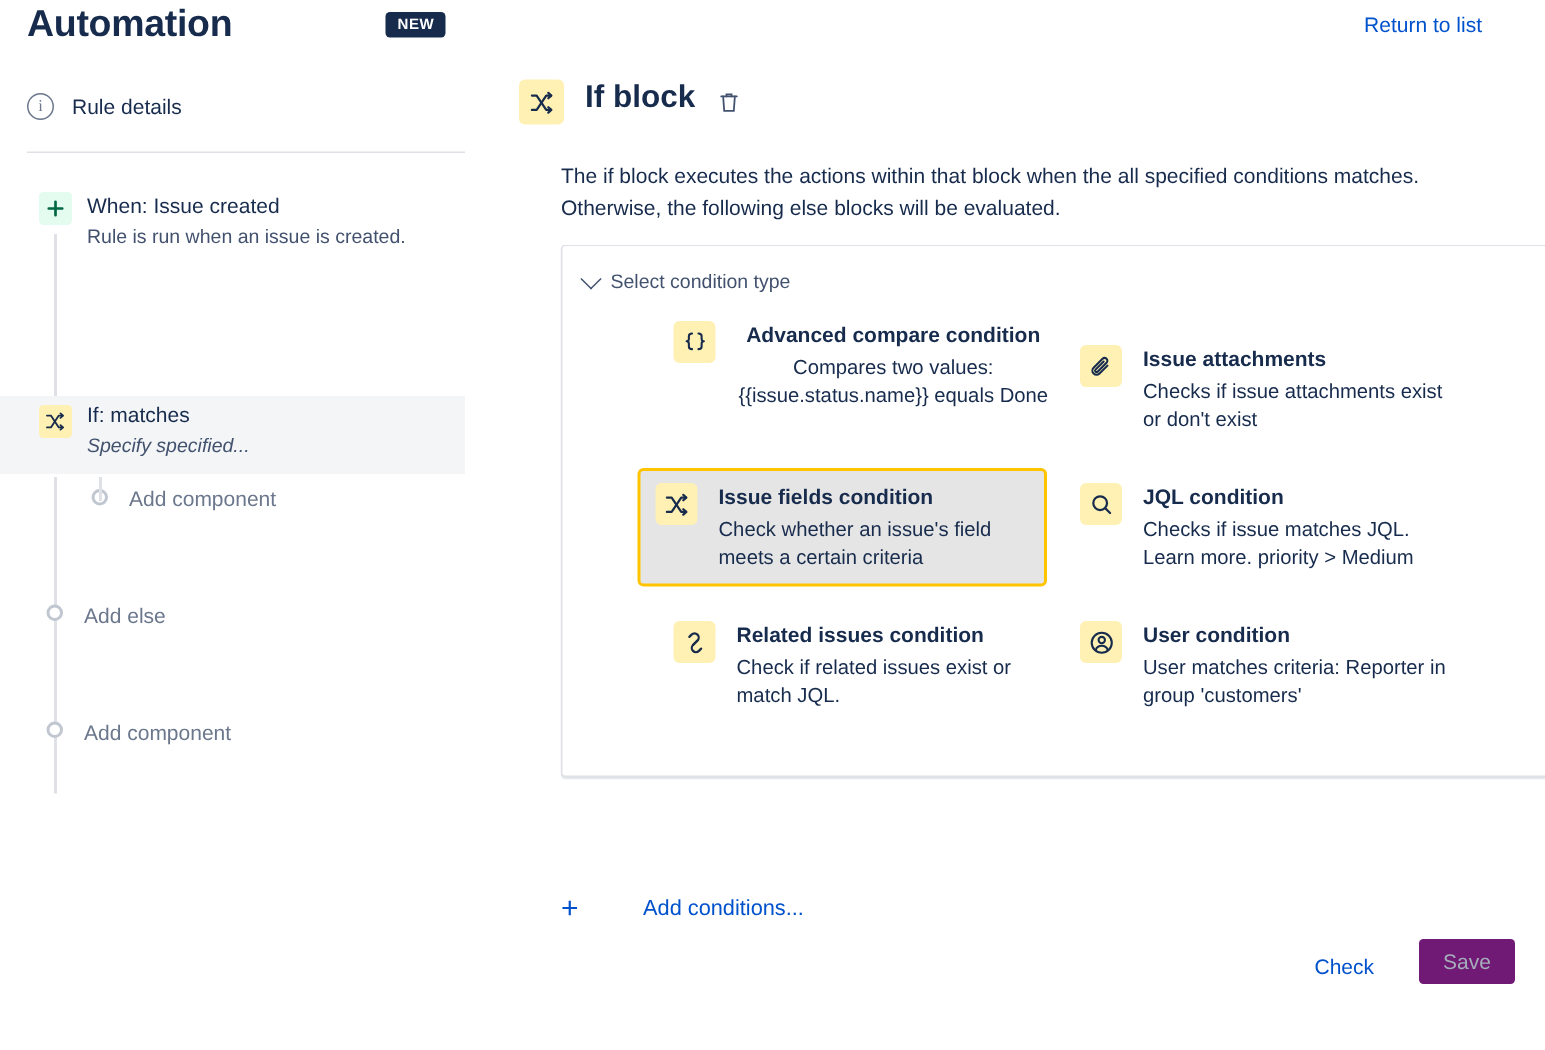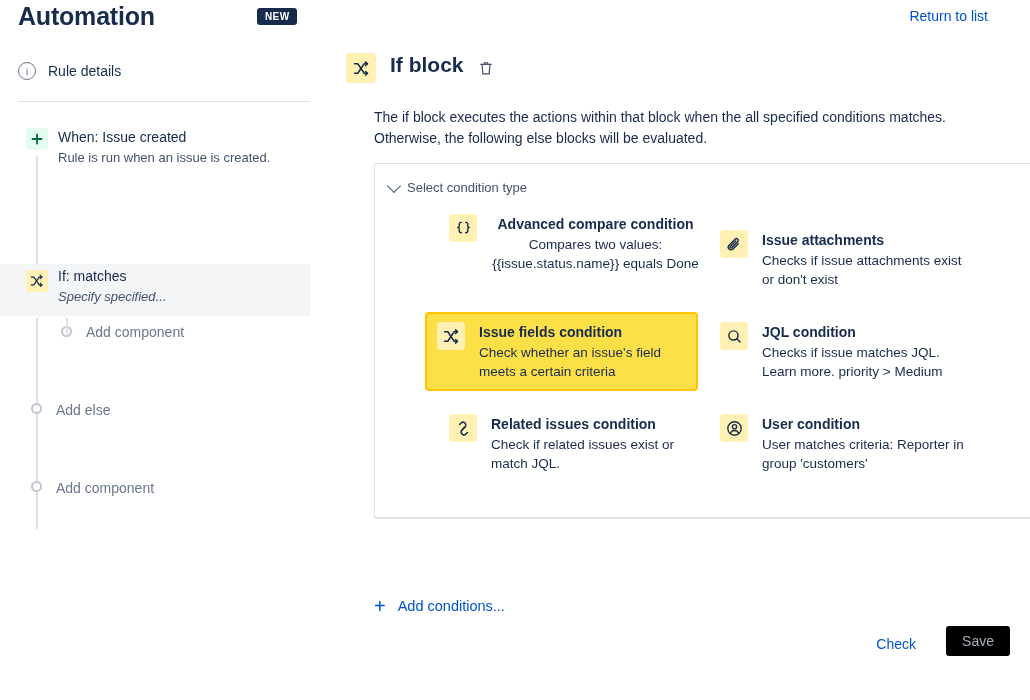--- a/index.html
+++ b/index.html
@@ -131,50 +131,50 @@
     border-right: 1.6px solid #42526e; border-bottom: 1.6px solid #42526e;
     transform: rotate(45deg); margin-top: -4px;
   }
 
   .opt {
     position: absolute; display: flex; gap: 14px;
     padding: 10px 12px; border-radius: 4px; cursor: pointer;
     width: 275px;
   }
   .opt.selected {
-    background: #fde047; border: 2px solid #ffc400;
+    background: #e5e5e5; border: 2px solid #ffc400;
     padding: 8px 10px;
   }
   .opt-icon {
     flex: 0 0 auto; width: 28px; height: 28px; border-radius: 4px;
     background: #fff0b3; display: flex; align-items: center; justify-content: center;
     color: #172b4d;
   }
   .opt-body { padding-top: 1px; }
   .opt-title { font-size: 14px; font-weight: bold; color: #172b4d; line-height: 17px; }
   .opt-desc { font-size: 13.5px; color: #172b4d; line-height: 19px; margin-top: 2px; }
 
   .add-cond {
     position: absolute; left: 44px; top: 552px;
     display: flex; align-items: center; gap: 12px; cursor: pointer;
   }
   .plus {
     font-size: 20px; color: #0052cc; line-height: 14px; font-weight: 500;
   }
-  .add-cond-label { font-size: 14.5px; color: #0052cc; }
+  .add-cond-label { font-size: 14.5px; color: #0052cc; margin-left: 31px; }
 
   .footer { position: absolute; left: 0; top: 570px; width: 700px; height: 60px; }
   .btn-cancel {
     position: absolute; right: 104px; top: 14px;
     font-size: 14px; color: #0052cc; cursor: pointer;
     padding: 6px 10px;
   }
   .btn-save {
     position: absolute; right: 20px; top: 10px;
-    font-size: 14px; color: #a5adba; background: #000000;
+    font-size: 14px; color: #a5adba; background: #701a75;
     border: none; border-radius: 3px; padding: 7px 16px;
     font-family: "Liberation Sans", sans-serif;
   }
   svg { display: block; }
 </style>
 </head>
 <body>
 
 <div class="page">
 

